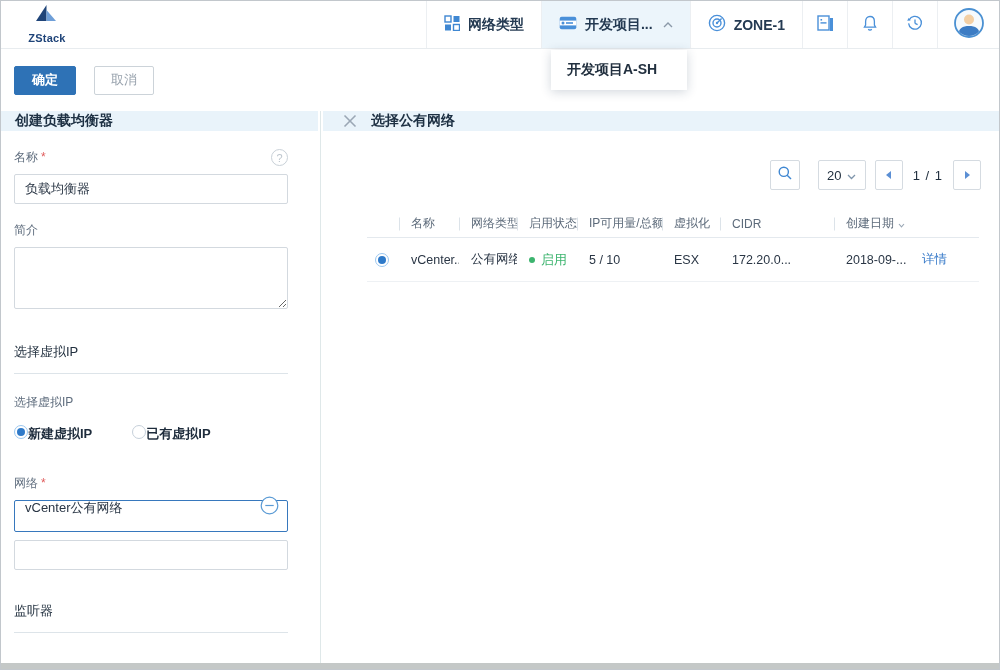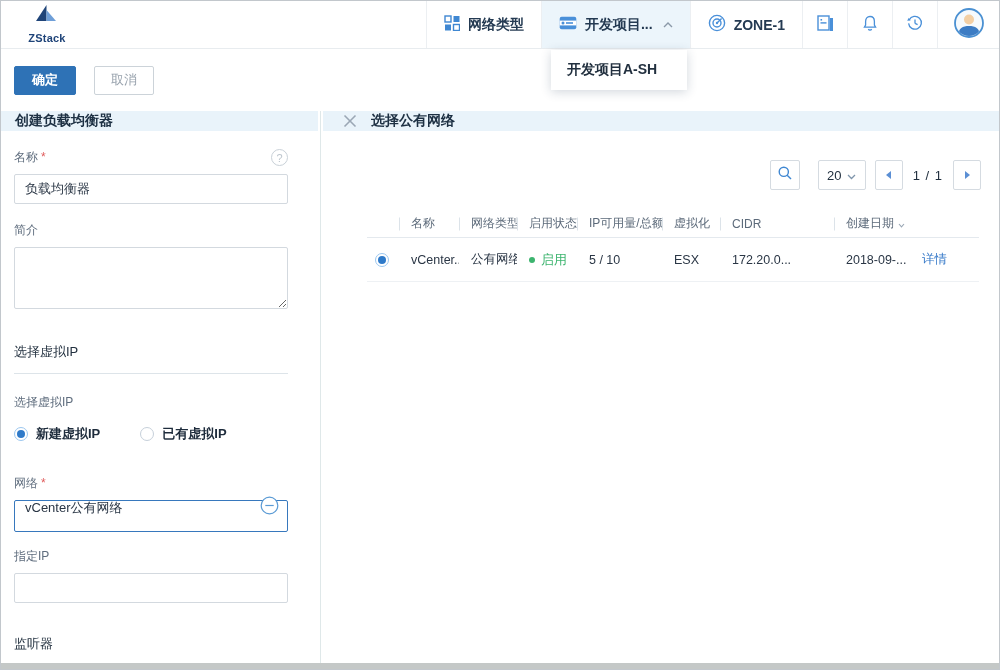--- a/index.html
+++ b/index.html
@@ -37,21 +37,21 @@
   
   .form { padding:0 32px 0 13px; }
   .label-row { margin-top:18px; display:flex; align-items:center; justify-content:space-between; }
   .field-label { font-size:12px; color:#5f6d7e; }
   .req { color:#e05c5c; margin-left:3px; font-size:12px; }
   .help-badge { width:17px; height:17px; border-radius:50%; border:1px solid #c9d1d8; color:#bcc5cd; font-size:11px; display:flex; align-items:center; justify-content:center; cursor:pointer; background:#fff; }
   .text-input { margin-top:8px; width:100%; height:30px; border:1px solid #d3d9df; border-radius:2px; padding:0 10px; font-size:13px; color:#2a3645; font-family:inherit; outline:none; background:#fff; }
   textarea.text-area { margin-top:8px; width:100%; height:62px; border:1px solid #d3d9df; border-radius:2px; padding:6px 10px; font-size:13px; color:#2a3645; font-family:inherit; resize:both; outline:none; }
   .section-title { margin-top:30px; padding-bottom:12px; border-bottom:1px solid #dde4e9; font-size:13px; font-weight:400; color:#22303f; }
   .radio-row { margin-top:14px; display:flex; align-items:center; }
-  .radio-group { display:flex; align-items:center; gap:8px; cursor:pointer; }
+  .radio-group { display:flex; align-items:flex-start; cursor:pointer; }
   .radio-group + .radio-group { margin-left:40px; }
   .radio { width:14px; height:14px; border-radius:50%; border:1px solid #c6d0da; background:#fff; position:relative; flex:0 0 auto; }
   .radio.selected { border-color:#9cc7ef; }
   .radio.selected::after { content:""; position:absolute; left:2px; top:2px; width:8px; height:8px; border-radius:50%; background:#2f7ac9; }
   .radio-label { font-size:13px; font-weight:600; color:#1e2c3c; }
   .network-box { margin-top:8px; height:32px; border:1px solid #3778bd; border-radius:2px; display:flex; align-items:center; padding:0 8px 17px 10px; background:#fff; }
   .network-box input { flex:1; border:none; outline:none; font-size:13px; color:#2a3645; font-family:inherit; background:transparent; }
 
   
   .close-x { display:flex; align-items:center; justify-content:center; cursor:pointer; }
@@ -246,23 +246,20 @@
         <div class="network-box">
           <input type="text" value="vCenter公有网络" style="">
           <span>
             <svg width="19" height="19" viewBox="0 0 19 19">
               <circle cx="9.5" cy="9.5" r="8.3" fill="#fff" stroke="#5b9bd5" stroke-width="1.2"></circle>
               <line x1="5.3" y1="9.5" x2="13.7" y2="9.5" stroke="#5b9bd5" stroke-width="1.2"></line>
             </svg>
           </span>
         </div>
 
-        <div class="label-row" style="margin-top:16px;">
-          <span class="field-label">指定IP</span>
-        </div>
         <input class="text-input" type="text" style="">
 
         <div class="section-title" style="margin-top:32px;">监听器</div>
 
         
       </div>
     </div>
 
     <div class="right-panel">
       <div class="panel-header">

